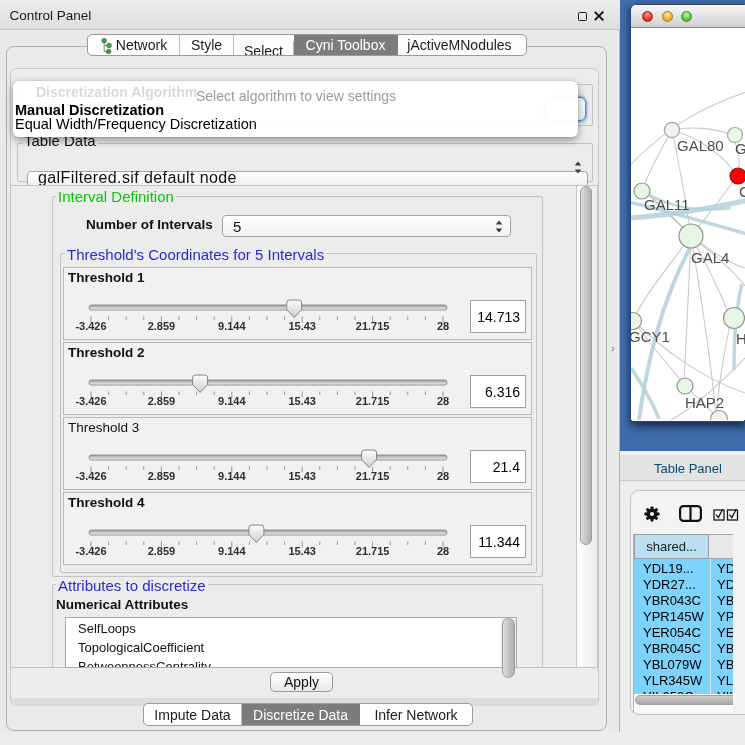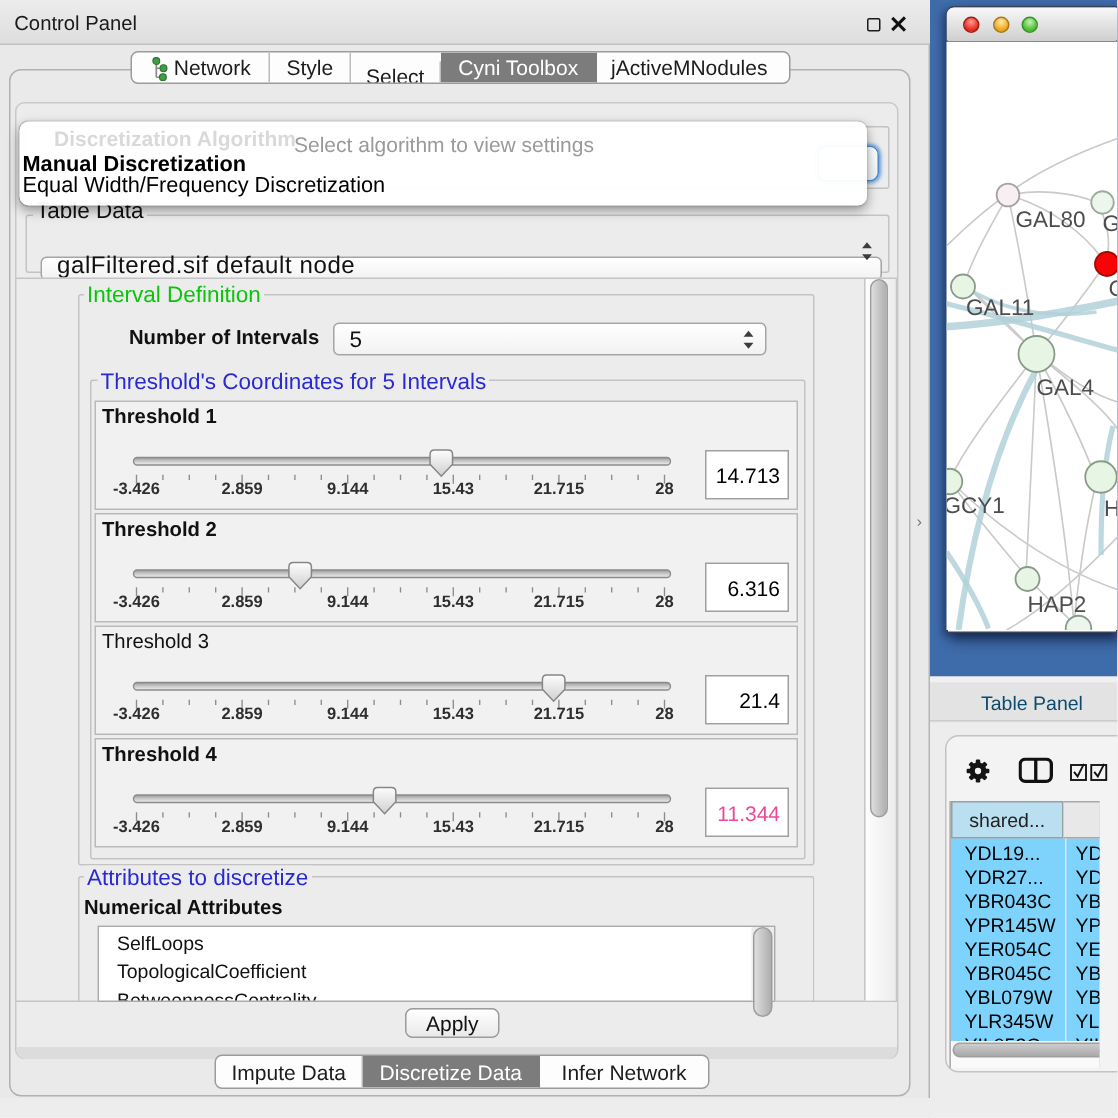--- a/index.html
+++ b/index.html
@@ -253,21 +253,21 @@
       <g font-family="Liberation Sans,sans-serif" font-size="11" font-weight="bold" fill="#2e2e2e">
         <text x="10.0" y="38.5" text-anchor="middle">-3.426</text>
         <text x="80.4" y="38.5" text-anchor="middle">2.859</text>
         <text x="150.8" y="38.5" text-anchor="middle">9.144</text>
         <text x="221.2" y="38.5" text-anchor="middle">15.43</text>
         <text x="291.6" y="38.5" text-anchor="middle">21.715</text>
         <text x="362.0" y="38.5" text-anchor="middle">28</text>
       </g>
       <path transform="translate(175.4,0)" d="M -7.5,12 Q -7.5,9 -4.5,9 L 4.5,9 Q 7.5,9 7.5,12 L 7.5,18.5 L 0,26.5 L -7.5,18.5 Z" fill="url(#thm)" stroke="#868686" stroke-width="1"></path>
     </svg>
-  <div style="left:470px;top:525px;width:56px;height:33px;background:#fff;border:1px solid #9f9f9f;font-size:14px;color:#ec4899;display:flex;align-items:center;justify-content:flex-end;">
+  <div style="left:470px;top:525px;width:56px;height:33px;background:#fff;border:1px solid #9f9f9f;font-size:14px;color:#000000;display:flex;align-items:center;justify-content:flex-end;">
       <span style="margin-right:5px;">11.344</span>
     </div>
 
   <div class="grp" style="left:52px;top:584px;width:491px;height:84px;border-bottom:none;"></div>
   <div class="txt" style="left:56px;top:577px;font-size:15px;color:#2a2ad4;background:#ececec;padding:0 2px;">Attributes to discretize</div>
   <div class="txt" style="left:56px;top:597px;font-size:13.5px;font-weight:bold;color:#111;">Numerical Attributes</div>
   <div style="left:65px;top:617px;width:452px;height:51px;background:#ffffff;border:1px solid #ababab;font-size:13px;color:#111;overflow:hidden;">
     <div style="position:absolute;left:12px;top:3px;">SelfLoops</div>
     <div style="position:absolute;left:12px;top:22px;">TopologicalCoefficient</div>
     <div style="position:absolute;left:12px;top:41px;">BetweennessCentrality</div>

